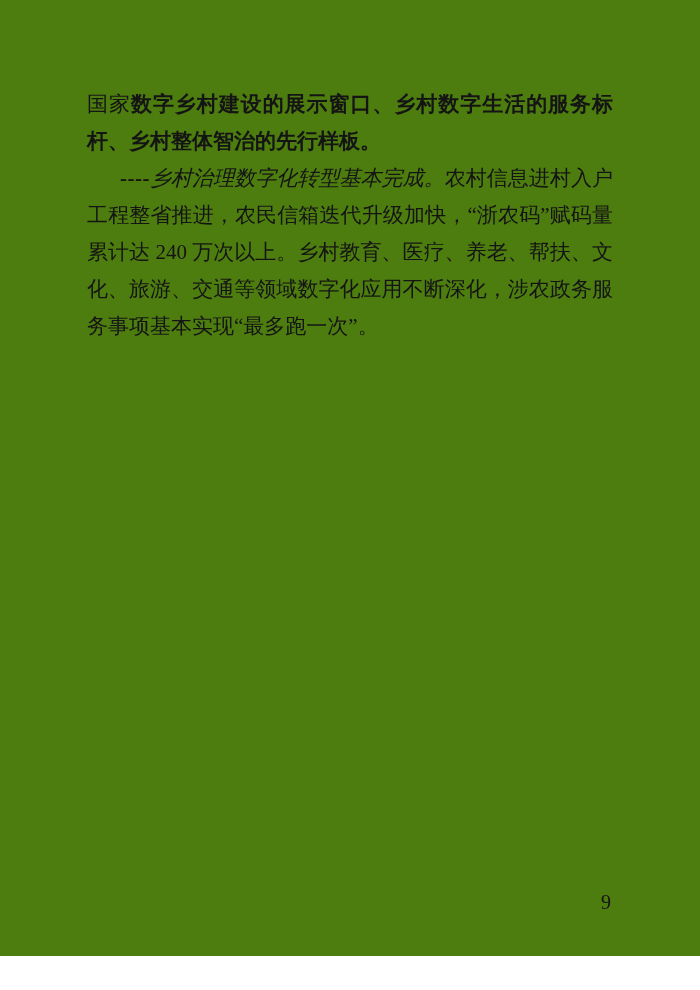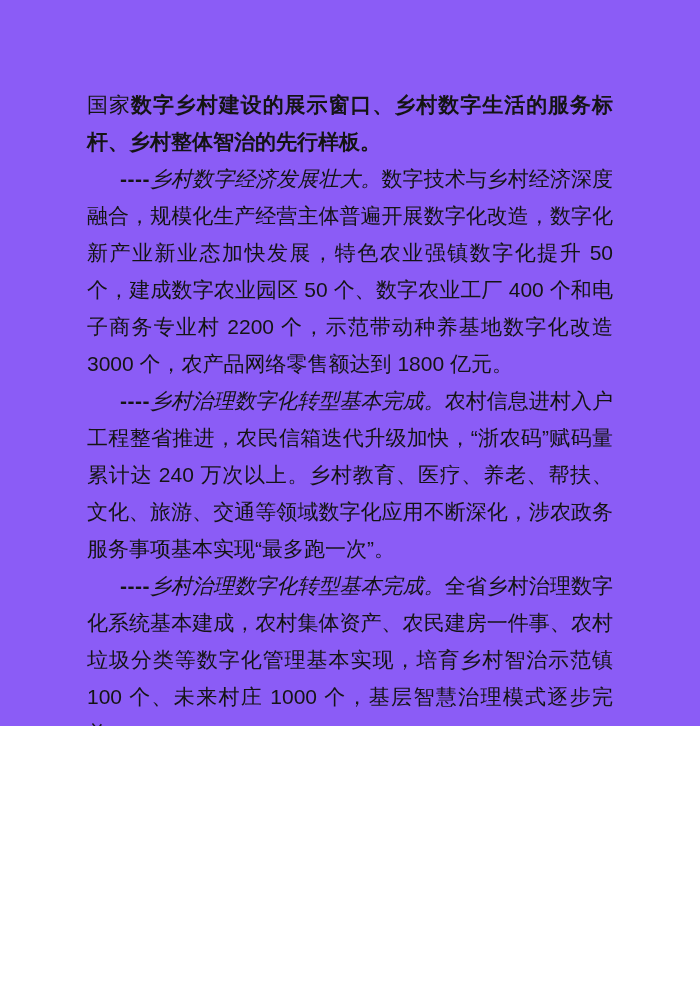--- a/index.html
+++ b/index.html
@@ -3,24 +3,24 @@
 <meta charset="utf-8">
 <style>
   html, body {
     margin: 0;
     padding: 0;
     background: #ffffff;
   }
   .page {
     position: relative;
     width: 700px;
-    height: 726px;
-    background: #8b5cf6;
+    height: 956px;
+    background: #4d7c0f;
     overflow: hidden;
-    font-family: Liberation Sans, sans-serif;
+    font-family: Liberation Serif, serif;
     color: #141414;
   }
   .content {
     position: absolute;
     left: 87px;
     top: 86px;
     width: 526px;
     font-size: 21px;
     line-height: 37px;
     text-align: justify;
@@ -59,22 +59,20 @@
 </head>
 <body>
 
 <div class="page">
   <div class="content">
 
     <p class="para intro"><span>国家</span><span class="emph">数字乡村建设的展示窗口、乡村数字生活的服务标杆、乡村整体智治的先行样板。</span></p>
 
 
 
-    <p class="para"><span class="dashes">----</span><span class="lead">乡村数字经济发展壮大。</span><span>数字技术与乡村经济深度融合，规模化生产经营主体普遍开展数字化改造，数字化新产业新业态加快发展，特色农业强镇数字化提升 50 个，建成数字农业园区 50 个、数字农业工厂 400 个和电子商务专业村 2200 个，示范带动种养基地数字化改造 3000 个，农产品网络零售额达到 1800 亿元。</span></p>
 
     <p class="para"><span class="dashes">----</span><span class="lead">乡村治理数字化转型基本完成。</span><span>农村信息进村入户工程整省推进，农民信箱迭代升级加快，“浙农码”赋码量累计达 240 万次以上。乡村教育、医疗、养老、帮扶、文化、旅游、交通等领域数字化应用不断深化，涉农政务服务事项基本实现“最多跑一次”。</span></p>
 
-    <p class="para"><span class="dashes">----</span><span class="lead">乡村治理数字化转型基本完成。</span><span>全省乡村治理数字化系统基本建成，农村集体资产、农民建房一件事、农村垃圾分类等数字化管理基本实现，培育乡村智治示范镇 100 个、未来村庄 1000 个，基层智慧治理模式逐步完善。</span></p>
 
   </div>
 
   <div class="page-number">9</div>
 </div>
 
 </body></html>

